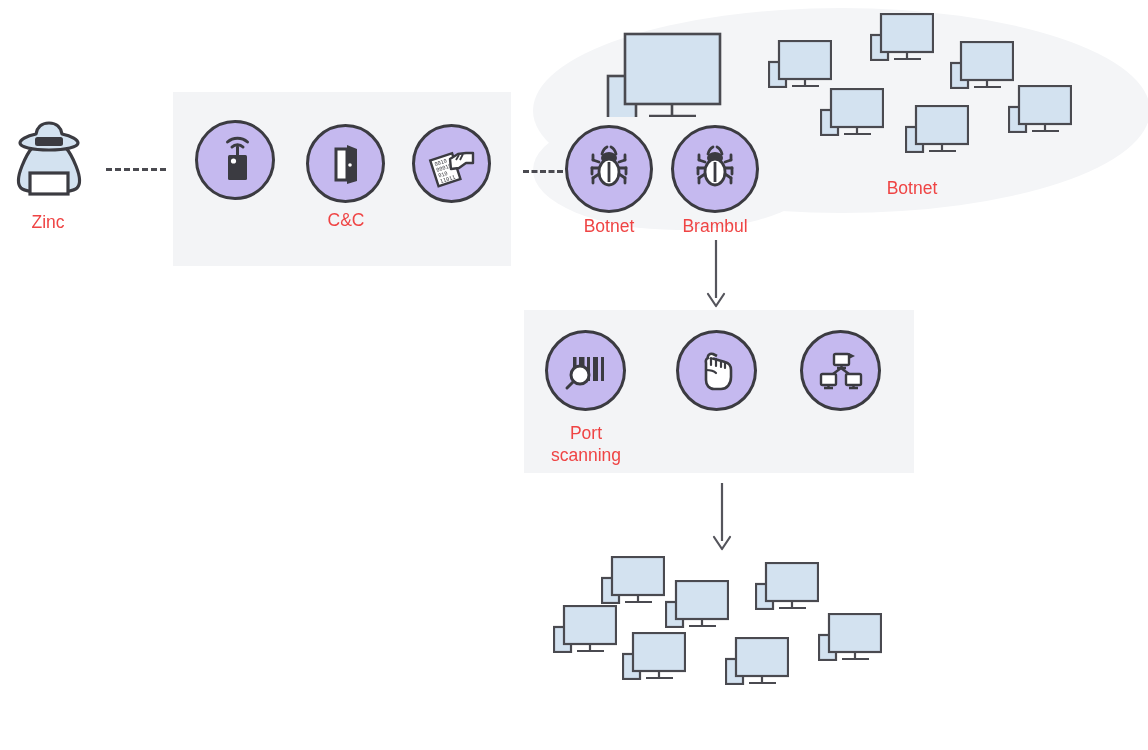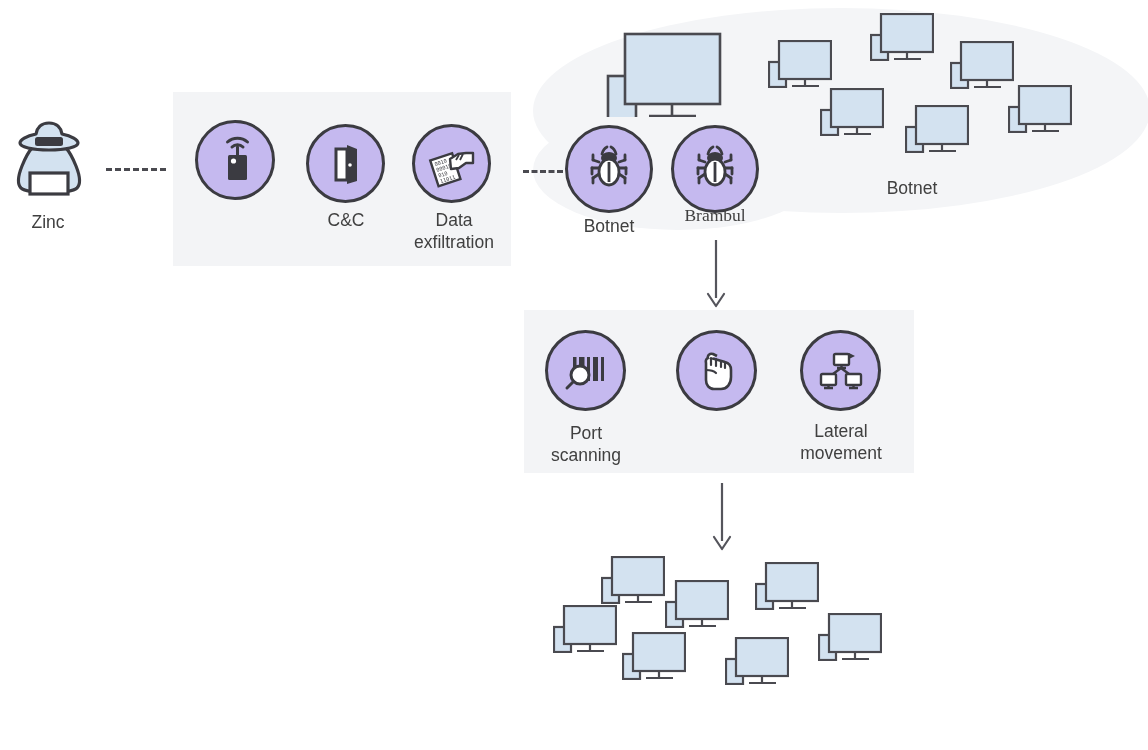--- a/index.html
+++ b/index.html
@@ -42,21 +42,21 @@
     display: flex;
     align-items: center;
     justify-content: center;
   }
   .badge svg { display: block; }
 
   
   .label {
     position: absolute;
     text-align: center;
-    color: #404040;
+    color: #ef4444;
     font-size: 17.5px;
     line-height: 1.28;
     font-family: "Liberation Sans", sans-serif;
     white-space: pre-line;
   }
 
   
   .dashed {
     position: absolute;
     height: 0;
@@ -172,22 +172,20 @@
           <text x="10" y="23">0010</text>
           <text x="10" y="29">00010</text>
           <text x="10" y="35">010</text>
           <text x="10" y="41">11011</text>
         </g>
       </g>
       <path d="M24 21 L32 16 L40 15 L47 15 V25 L40 25 L33 30 L25 31 Z" fill="#ffffff" stroke="#3b3b41" stroke-width="2.4" stroke-linejoin="round"></path>
       <path d="M33 17 L30 22 M37 16 L34 22" stroke="#3b3b41" stroke-width="1.8" fill="none"></path>
     </svg>
   </div>
-  <div class="label" style="left:388px; top:209px; width:132px;">Data
-exfiltration</div>
 
   <div class="dashed" style="left:523px; top:170px; width:40px;"></div>
 
   <div class="badge" style="left:565px; top:125px; width:88px; height:88px;">
     <svg width="50" height="50" viewBox="0 0 50 50">
       <path d="M18 10 C19 6 21 4 23 3 M32 10 C31 6 29 4 27 3" stroke="#3b3b41" stroke-width="2.8" fill="none" stroke-linecap="round"></path>
       <ellipse cx="25" cy="14" rx="8" ry="6" fill="#3b3b41"></ellipse>
       <path d="M15 18 L9 16 M15 24 L8 24 M15 30 L9 34" stroke="#3b3b41" stroke-width="2.8" fill="none" stroke-linecap="round"></path>
       <path d="M35 18 L41 16 M35 24 L42 24 M35 30 L41 34" stroke="#3b3b41" stroke-width="2.8" fill="none" stroke-linecap="round"></path>
       <path d="M9 16 V11 M8 24 V30 M9 34 V39" stroke="#3b3b41" stroke-width="2.8" fill="none" stroke-linecap="round"></path>
@@ -203,21 +201,21 @@
       <path d="M18 10 C19 6 21 4 23 3 M32 10 C31 6 29 4 27 3" stroke="#3b3b41" stroke-width="2.8" fill="none" stroke-linecap="round"></path>
       <ellipse cx="25" cy="14" rx="8" ry="6" fill="#3b3b41"></ellipse>
       <path d="M15 18 L9 16 M15 24 L8 24 M15 30 L9 34" stroke="#3b3b41" stroke-width="2.8" fill="none" stroke-linecap="round"></path>
       <path d="M35 18 L41 16 M35 24 L42 24 M35 30 L41 34" stroke="#3b3b41" stroke-width="2.8" fill="none" stroke-linecap="round"></path>
       <path d="M9 16 V11 M8 24 V30 M9 34 V39" stroke="#3b3b41" stroke-width="2.8" fill="none" stroke-linecap="round"></path>
       <path d="M41 16 V11 M42 24 V30 M41 34 V39" stroke="#3b3b41" stroke-width="2.8" fill="none" stroke-linecap="round"></path>
       <ellipse cx="25" cy="28" rx="10" ry="13" fill="#ffffff" stroke="#3b3b41" stroke-width="2.8"></ellipse>
       <path d="M25 18 V38" stroke="#3b3b41" stroke-width="2.8"></path>
     </svg>
   </div>
-  <div class="label" style="left:655px; top:204px; width:120px;font-family:Liberation Serif, serif;">Brambul</div>
+  <div class="label" style="left:655px; top:215px; width:120px;">Brambul</div>
 
   <div class="arrow" style="left:700px; top:240px;">
     <svg width="32" height="70" viewBox="0 0 32 70">
       <path d="M16 0 V58" stroke="#55555c" stroke-width="2.2" fill="none"></path>
       <path d="M8 54 L16 66 L24 54" stroke="#55555c" stroke-width="2.2" fill="none" stroke-linejoin="round" stroke-linecap="round"></path>
     </svg>
   </div>
 
   <div class="panel" style="left:524px; top:310px; width:390px; height:163px;"></div>
 
@@ -251,22 +249,20 @@
       <path d="M25 22 L13 31 M25 22 L37 31" stroke="#3b3b41" stroke-width="2.4" fill="none"></path>
       <rect x="18" y="8" width="15" height="11" rx="1.5" fill="#ffffff" stroke="#3b3b41" stroke-width="2.4"></rect>
       <path d="M25.5 19 V22 M21 22 H30" stroke="#3b3b41" stroke-width="2.4" fill="none"></path>
       <path d="M33 7 L39 10 L33 13 Z" fill="#3b3b41"></path>
       <rect x="5" y="28" width="15" height="11" rx="1.5" fill="#ffffff" stroke="#3b3b41" stroke-width="2.4"></rect>
       <path d="M12.5 39 V42 M8 42 H17" stroke="#3b3b41" stroke-width="2.4" fill="none"></path>
       <rect x="30" y="28" width="15" height="11" rx="1.5" fill="#ffffff" stroke="#3b3b41" stroke-width="2.4"></rect>
       <path d="M37.5 39 V42 M33 42 H42" stroke="#3b3b41" stroke-width="2.4" fill="none"></path>
     </svg>
   </div>
-  <div class="label" style="left:780px; top:420px; width:122px;">Lateral
-movement</div>
 
   <div class="arrow" style="left:706px; top:483px;">
     <svg width="32" height="70" viewBox="0 0 32 70">
       <path d="M16 0 V58" stroke="#55555c" stroke-width="2.2" fill="none"></path>
       <path d="M8 54 L16 66 L24 54" stroke="#55555c" stroke-width="2.2" fill="none" stroke-linejoin="round" stroke-linecap="round"></path>
     </svg>
   </div>
 
   <div class="mon" style="left:601px; top:556px;">
     <svg width="64" height="48" viewBox="0 0 64 48">

